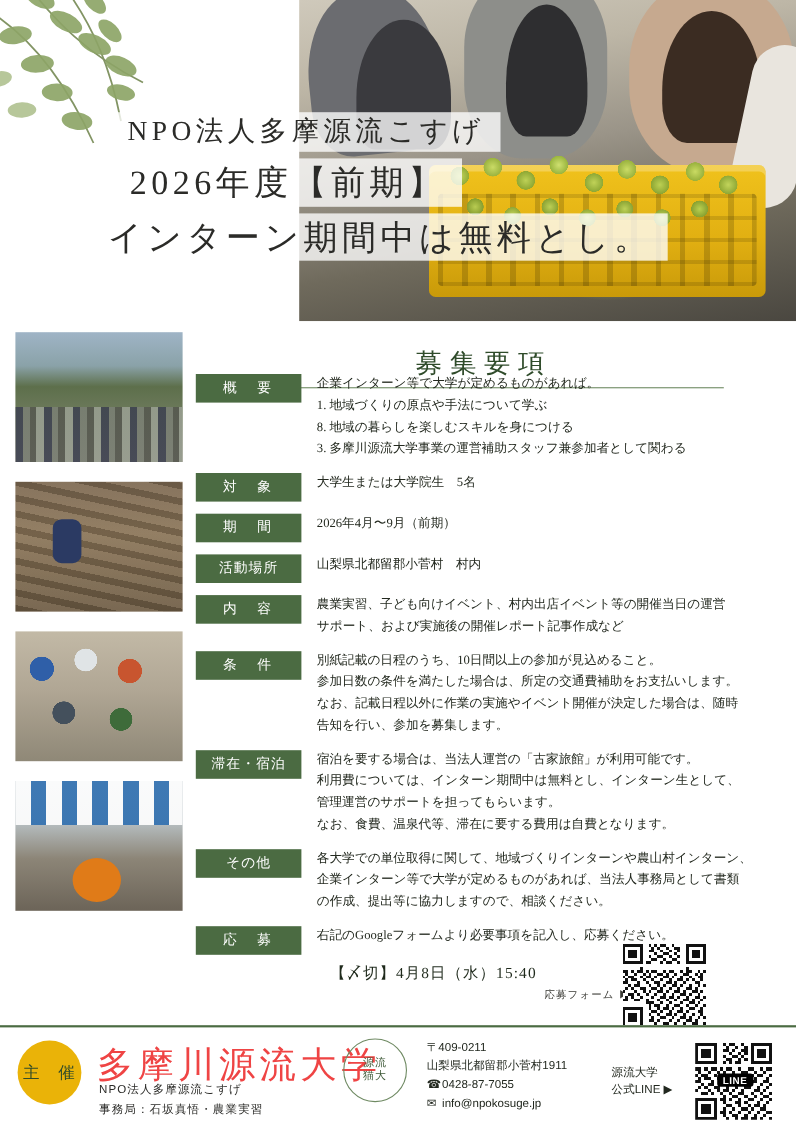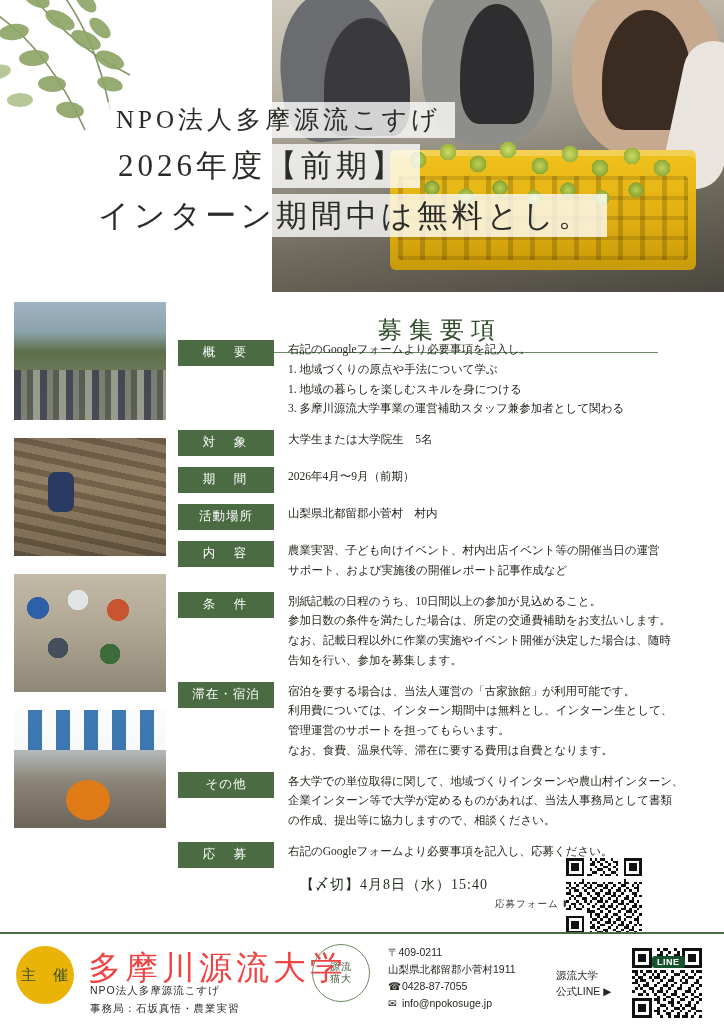--- a/index.html
+++ b/index.html
@@ -207,22 +207,22 @@
     width: 58px; height: 58px; border-radius: 50%;
     border: 1px solid #6f8a63; color: #3f5a38;
     display: flex; flex-direction: column; align-items: center; justify-content: center;
     font-family: "Liberation Serif", serif; font-size: 10px; line-height: 1.25; letter-spacing: 1px;
   }
   .contact { position: absolute; left: 388px; top: 10px; font-size: 10.5px; color: #22281f; line-height: 1.62; }
   .contact .ic { display:inline-block; width: 11px; }
   .line-label { position: absolute; left: 556px; top: 34px; font-size: 10.5px; color: #22281f; line-height: 1.5; }
   .qr-line { position: absolute; left: 632px; top: 14px; width: 70px; height: 70px; }
   .line-chip {
-    position: absolute; left: 652px; top: 22px;
-    background: #14532d; color: #fff; font-size: 9px; font-weight: bold;
+    position: absolute; left: 652px; top: 42px;
+    background: #000000; color: #fff; font-size: 9px; font-weight: bold;
     padding: 1px 5px; border-radius: 3px; letter-spacing: .5px;
   }
 </style>
 </head>
 <body>
 
 <div class="hero">
 
   <div class="hero-photo">
     <div class="hp-a"></div>
@@ -279,23 +279,23 @@
     <div class="ph ph2"></div>
     <div class="ph ph3"></div>
     <div class="ph ph4"></div>
   </div>
 
   <div class="rows">
 
     <div class="row">
       <div class="label">概　要</div>
       <div class="body">
-        <div>右記のGoogleフォームより必要事項を記入し。</div>
+        <div>企業インターン等で大学が定めるものがあれば。</div>
         <div>1. 地域づくりの原点や手法について学ぶ</div>
-        <div>1. 地域の暮らしを楽しむスキルを身につける</div>
+        <div>8. 地域の暮らしを楽しむスキルを身につける</div>
         <div>3. 多摩川源流大学事業の運営補助スタッフ兼参加者として関わる</div>
       </div>
     </div>
 
     <div class="row">
       <div class="label">対　象</div>
       <div class="body">
         <div>大学生または大学院生　5名</div>
       </div>
     </div>

